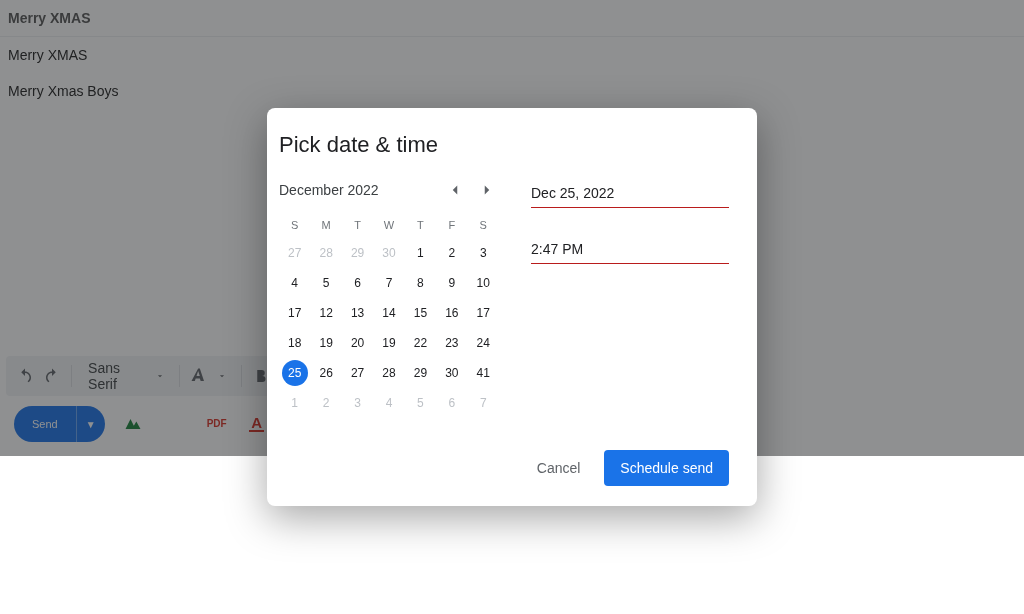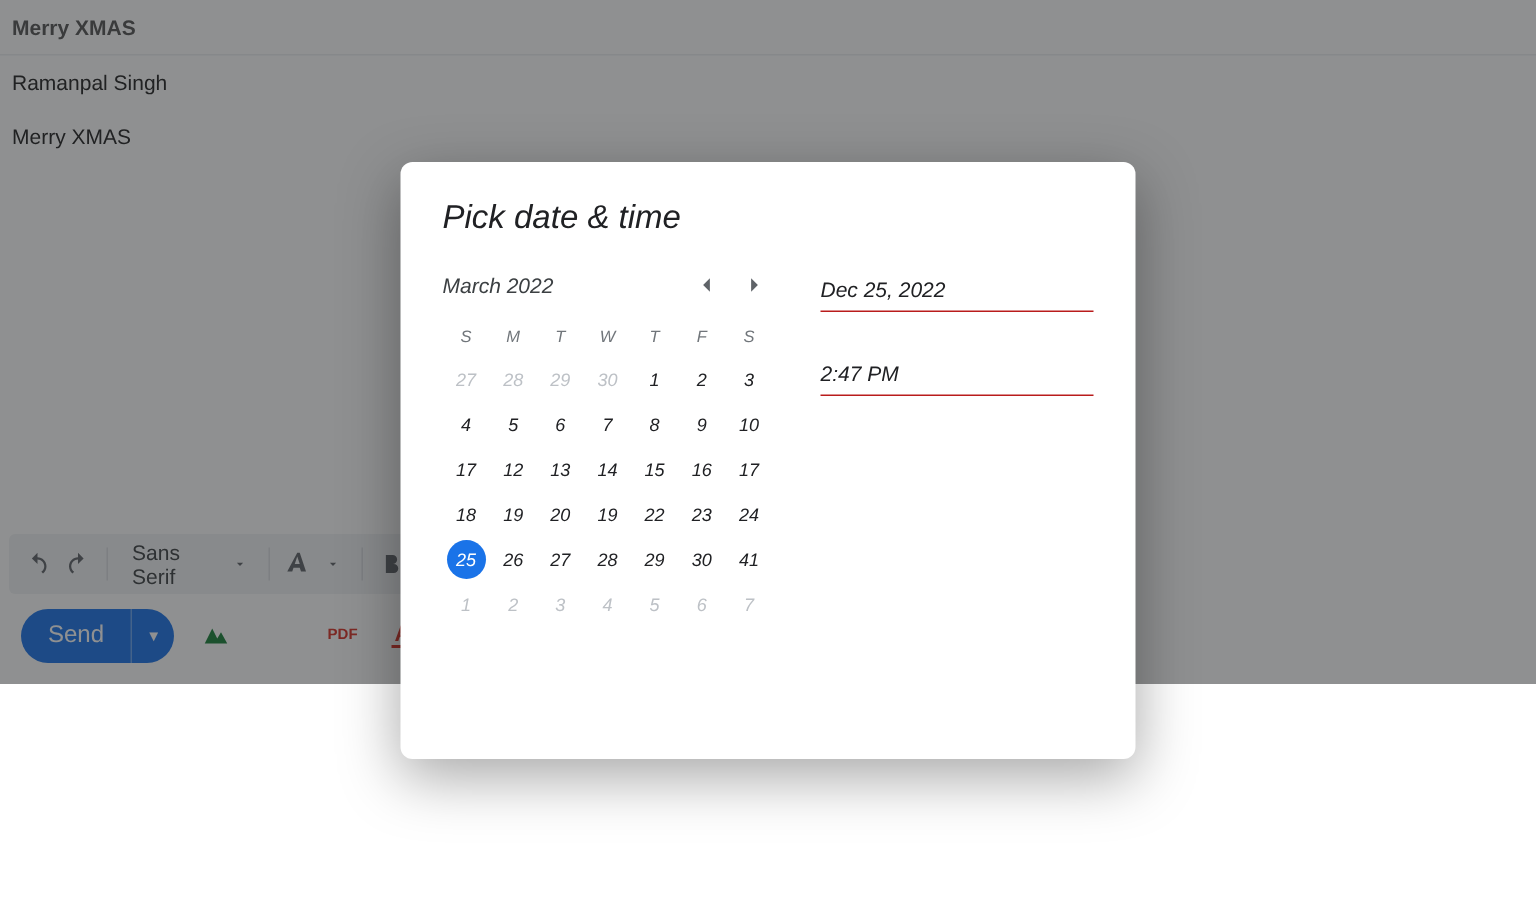--- a/index.html
+++ b/index.html
@@ -27,38 +27,38 @@
 
   
   .send-row {
     position:absolute; left:6px; right:6px; bottom:10px; height:44px;
     display:flex; align-items:center; gap:16px; padding:0 8px;
   }
   .send-btn {
     display:flex; align-items:center; background:#1a73e8; color:#fff;
     height:36px; border-radius:18px; overflow:hidden; cursor:pointer;
   }
-  .send-btn .label { padding:0 18px; font-size:16px; font-weight:500; }
+  .send-btn .label { padding:0 18px; font-size:11px; font-weight:500; }
   .send-btn .divider { width:1px; height:36px; background:rgba(255,255,255,.35); }
   .send-btn .more { width:28px; text-align:center; font-size:10px; }
   .send-row .icon { color:#5f6368; display:flex; align-items:center; justify-content:center; width:24px; height:24px; cursor:pointer; }
   .send-row .icon svg { fill:#5f6368; }
   .send-row .pdf { font-size:10px; font-weight:700; color:#d93025; position:relative; top:-1px;margin-left:44px; }
   .send-row .txtA { border-bottom:2px solid #d93025; color:#d93025; font-weight:700; font-size:15px; padding:0 2px; line-height:14px; }
 
   
   .overlay {
     position:absolute; inset:0; background:rgba(32,33,36,.5);
     display:flex; align-items:flex-start; justify-content:center;
   }
   .dialog {
     margin-top:108px; width:490px; min-height:398px;
     background:#fff; border-radius:8px; box-shadow:0 12px 40px rgba(0,0,0,.35);
-    padding:24px 28px 20px 28px; position:relative;
-    display:flex; flex-direction:column;font-style:italic;
+    padding:24px 28px 20px 12px; position:relative;
+    display:flex; flex-direction:column;
   }
   .dialog h1 { margin:0 0 20px 0; font-size:22px; font-weight:400; color:#202124; }
   .dbody { display:flex; gap:32px; flex:1; }
 
   
   .cal { width:220px; }
   .cal-head { display:flex; align-items:center; justify-content:space-between; margin-bottom:10px; }
   .cal-head .month { font-size:14px; color:#3c4043; }
   .cal-nav { display:flex; gap:8px; }
   .cal-nav .navbtn { width:24px; height:24px; display:flex; align-items:center; justify-content:center; cursor:pointer; }
@@ -80,22 +80,22 @@
 </style>
 </head>
 <body>
 
 <div class="page">
 
   <div class="compose-body">
     <div id="lines">
         <div class="line bold">Merry XMAS</div>
         <div class="hr"></div>
-        <div class="line">Ramanpal Singh</div>
         <div class="line">Merry XMAS</div>
+        <div class="line">Merry Xmas Boys</div>
       </div>
 
     <div class="format-bar">
       <div class="fbtn">
           <svg width="18" height="18" viewBox="0 0 24 24">
             <path d="M12 5V2L7 7l5 5V8c3.3 0 6 2.7 6 6 0 2-1 3.8-2.6 4.9l1.5 1.5C19 18.9 20 16.6 20 14c0-4.4-3.6-8-8-8z"></path>
           </svg>
         </div>
       <div class="fbtn">
           <svg width="18" height="18" viewBox="0 0 24 24">
@@ -263,21 +263,21 @@
         </div>
     </div>
   </div>
 
   <div class="overlay">
     <div class="dialog">
       <h1>Pick date &amp; time</h1>
       <div class="dbody">
         <div class="cal">
           <div class="cal-head">
-            <div class="month">March 2022</div>
+            <div class="month">December 2022</div>
             <div class="cal-nav">
               <div class="navbtn">
                   <svg width="18" height="18" viewBox="0 0 24 24">
                     <path d="M15 6l-6 6 6 6z"></path>
                   </svg>
                 </div>
               <div class="navbtn">
                   <svg width="18" height="18" viewBox="0 0 24 24">
                     <path d="M9 6l6 6-6 6z"></path>
                   </svg>
@@ -420,16 +420,20 @@
               <div class="day off">
                 <span>7</span>
               </div>
             </div>
         </div>
         <div class="inputs">
           <div class="ufield">Dec 25, 2022</div>
           <div class="ufield">2:47 PM</div>
         </div>
       </div>
+      <div class="actions">
+        <div class="btn-flat">Cancel</div>
+        <div class="btn-primary">Schedule send</div>
+      </div>
     </div>
   </div>
 
 </div>
 
 </body></html>

